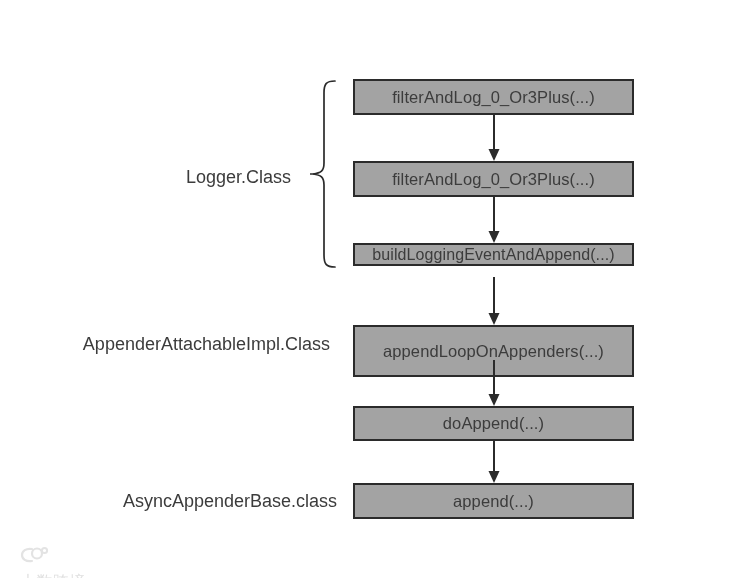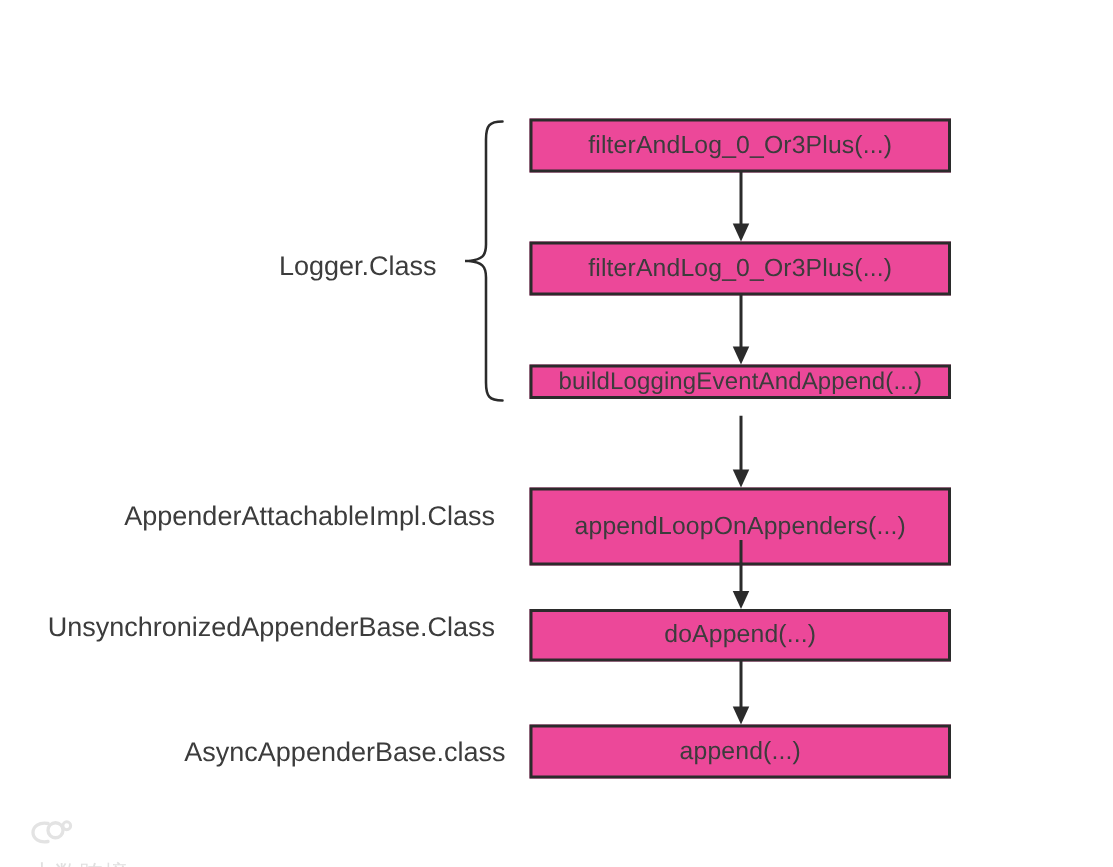--- a/index.html
+++ b/index.html
@@ -24,21 +24,21 @@
     height: 578px;
   }
 
   
   .flow-box {
     position: absolute;
     left: 353px;
     width: 281px;
     box-sizing: border-box;
     border: 2px solid #2b2b2b;
-    background: #ec4899;
+    background: #a3a3a3;
     display: flex;
     align-items: center;
     justify-content: center;
     font-size: 16.5px;
     line-height: 1;
     color: #3c3c3c;
     letter-spacing: 0.1px;
     white-space: nowrap;
   }
   .flow-box.b1 { top: 79px;  height: 36px; }
@@ -122,21 +122,20 @@
                L 14 176
                C 14 185, 16 188, 25 188" fill="none" stroke="#2b2b2b" stroke-width="1.7" stroke-linecap="round"></path>
       <line x1="3" y1="95" x2="0" y2="95" stroke="#2b2b2b" stroke-width="1.7" stroke-linecap="round"></line>
     </svg>
   </div>
 
   <div class="class-label l1">Logger.Class</div>
 
   <div class="class-label l2">AppenderAttachableImpl.Class</div>
 
-  <div class="class-label l3">UnsynchronizedAppenderBase.Class</div>
 
   <div class="class-label l4">AsyncAppenderBase.class</div>
 
   <div class="flow-box b1">filterAndLog_0_Or3Plus(...)</div>
 
   <div class="flow-box b2">filterAndLog_0_Or3Plus(...)</div>
 
   <div class="flow-box b3">buildLoggingEventAndAppend(...)</div>
 
   <div class="flow-box b4">appendLoopOnAppenders(...)</div>

